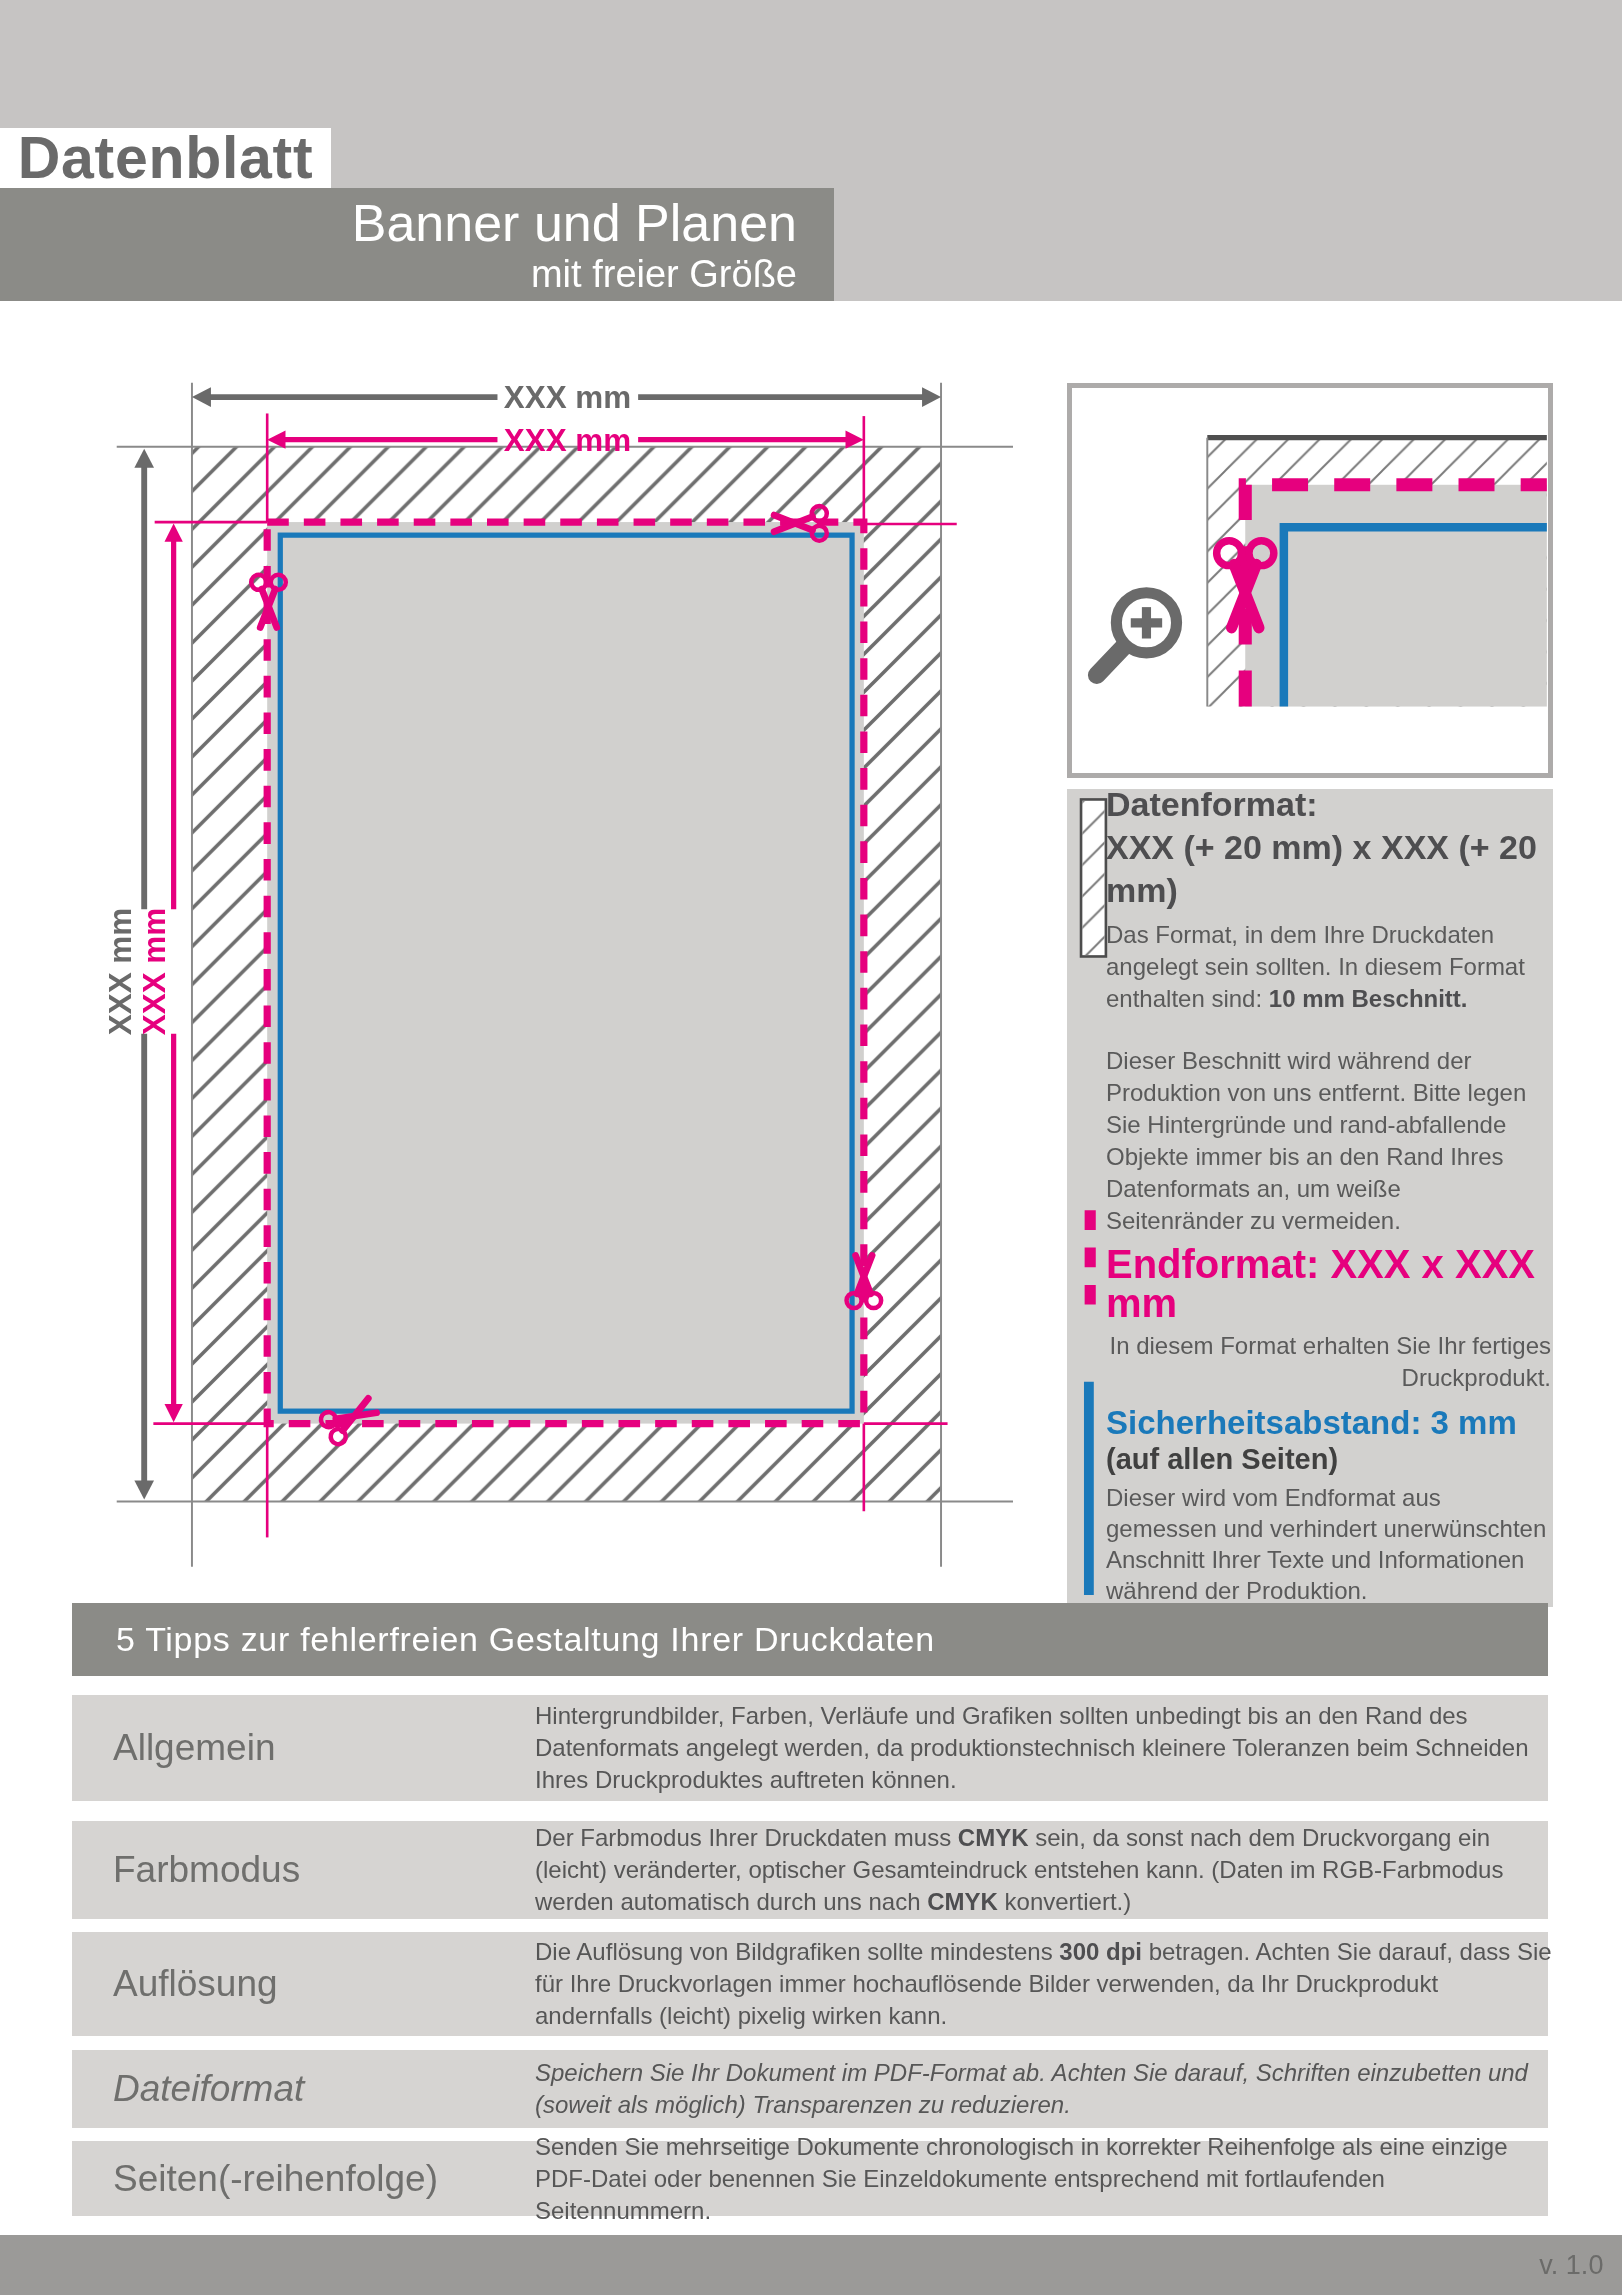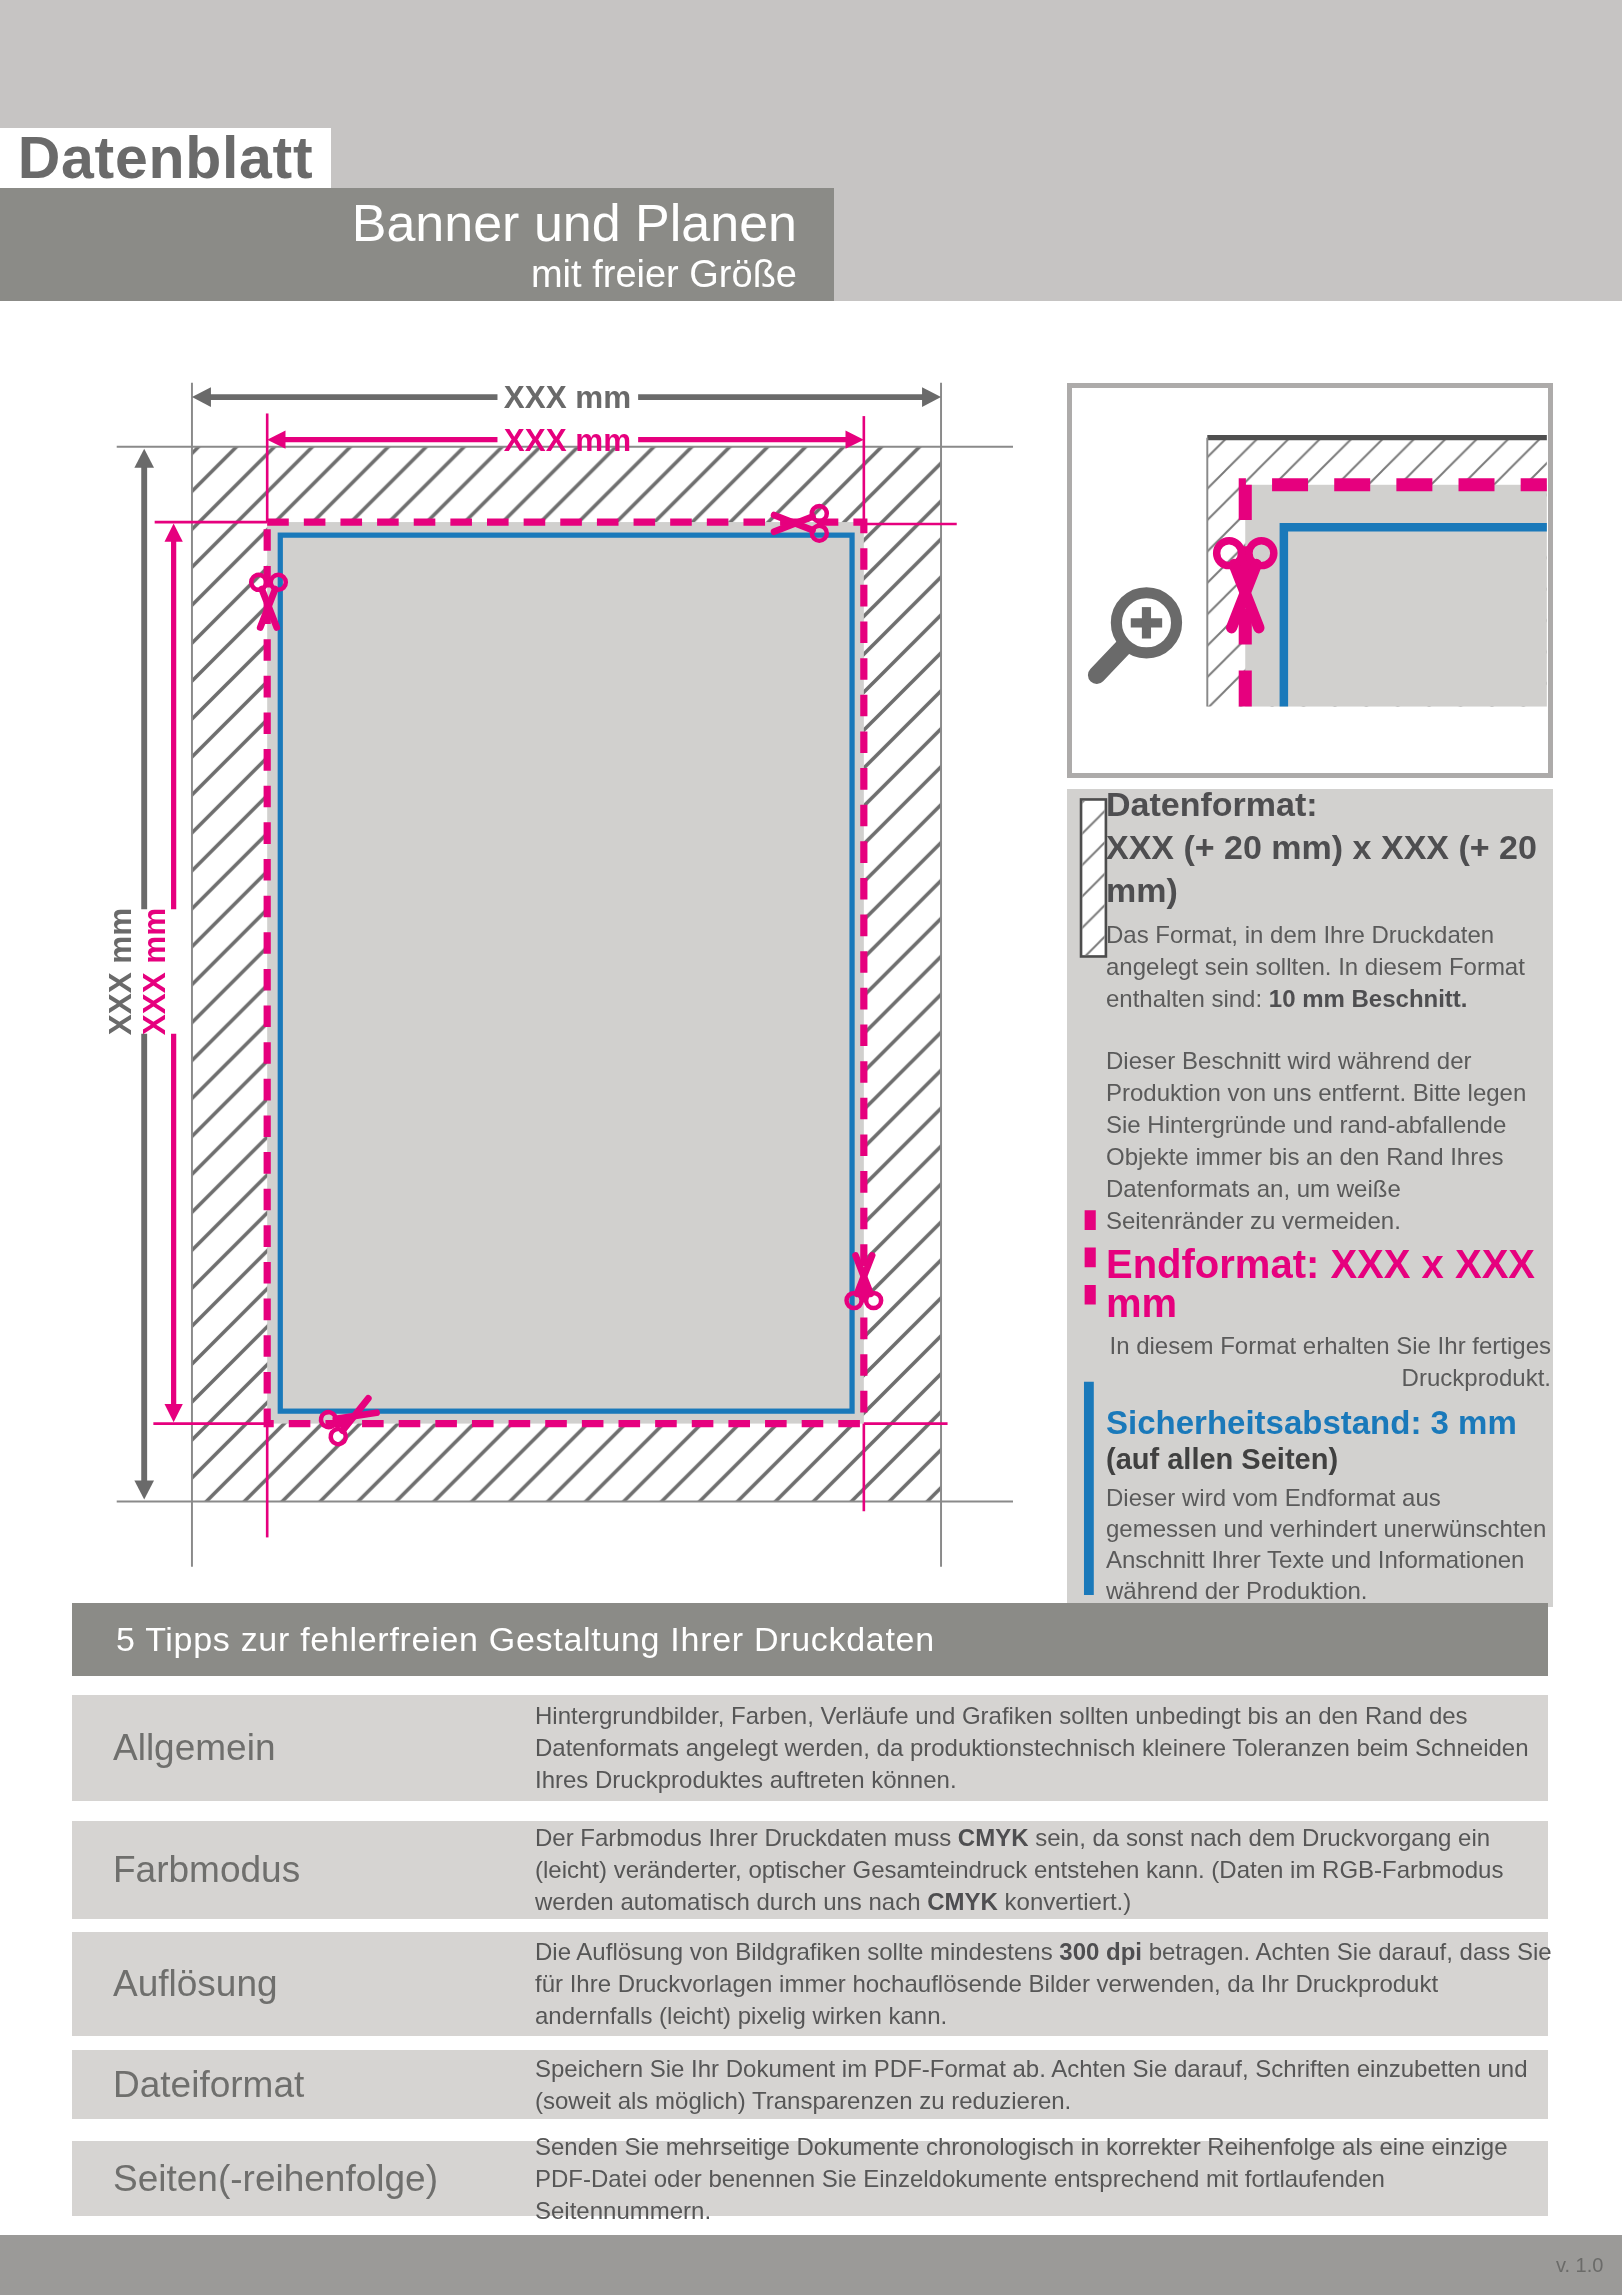--- a/index.html
+++ b/index.html
@@ -35,31 +35,31 @@
   .sa-sub{font-weight:bold;font-size:29px;line-height:35px;color:#404040;}
   .sa-p{margin:5.2px 0 0 0;font-size:24px;line-height:31px;}
   
   .tips-band{left:72px;top:1603px;width:1476px;height:73px;background:#8b8b87;
     display:flex;align-items:center;}
   .tips-heading{color:#ffffff;font-size:34px;padding-left:44px;letter-spacing:0.7px;}
   .tip-row{left:72px;width:1476px;background:#d6d4d2;}
   .row-1{top:1695px;height:106px;}
   .row-2{top:1821px;height:98px;}
   .row-3{top:1932px;height:104px;}
-  .row-4{top:2050px;height:69px;}
+  .row-4{top:2050px;height:78px;font-style:italic;}
   .row-5{top:2141px;height:75px;}
   .row-label{position:absolute;left:41px;top:50%;transform:translateY(-50%);
     font-size:37px;color:#6f6f6d;white-space:nowrap;}
   .row-text{position:absolute;left:463px;top:50%;transform:translateY(-50%);
     width:1027px;font-size:24px;line-height:32px;color:#565656;}
   .row-text b{color:#4e4e50;}
   
   .footer{left:0;top:2235px;width:1623px;height:60px;background:#9b9a98;
     display:flex;align-items:center;justify-content:flex-end;}
-  .footer-version{color:#6b6b69;font-size:20px;padding-right:19.6px;}
+  .footer-version{color:#6b6b69;font-size:27px;padding-right:19.6px;}
   
   .gfx{position:absolute;left:0;top:0;width:1623px;height:2295px;pointer-events:none;}
   .dim-label{font-weight:bold;font-size:48px;}
 </style>
 </head>
 <body>
 
 <div class="page">
 
   <div class="abs top-strip"></div>

